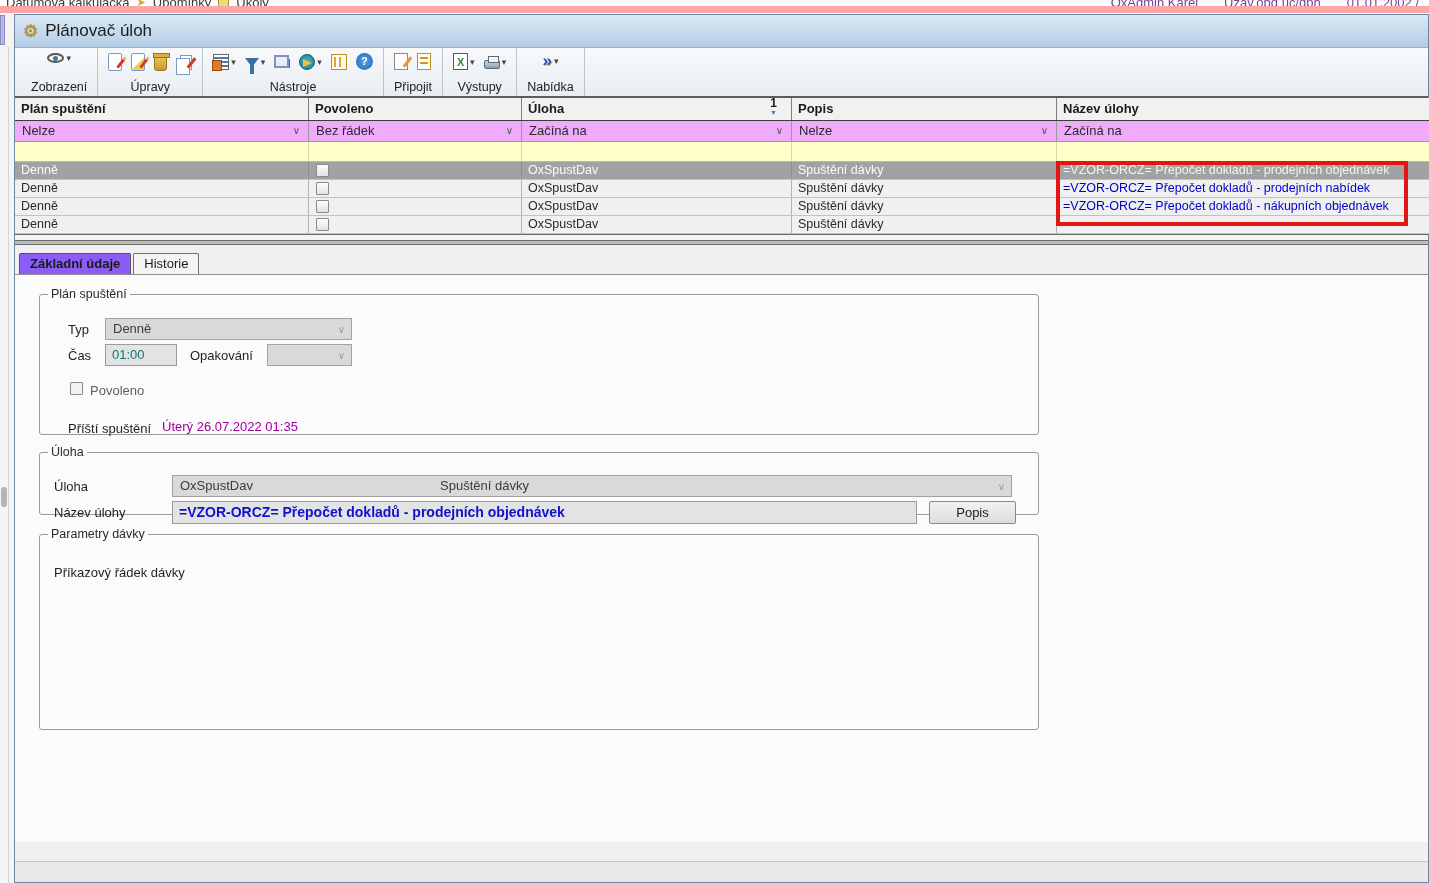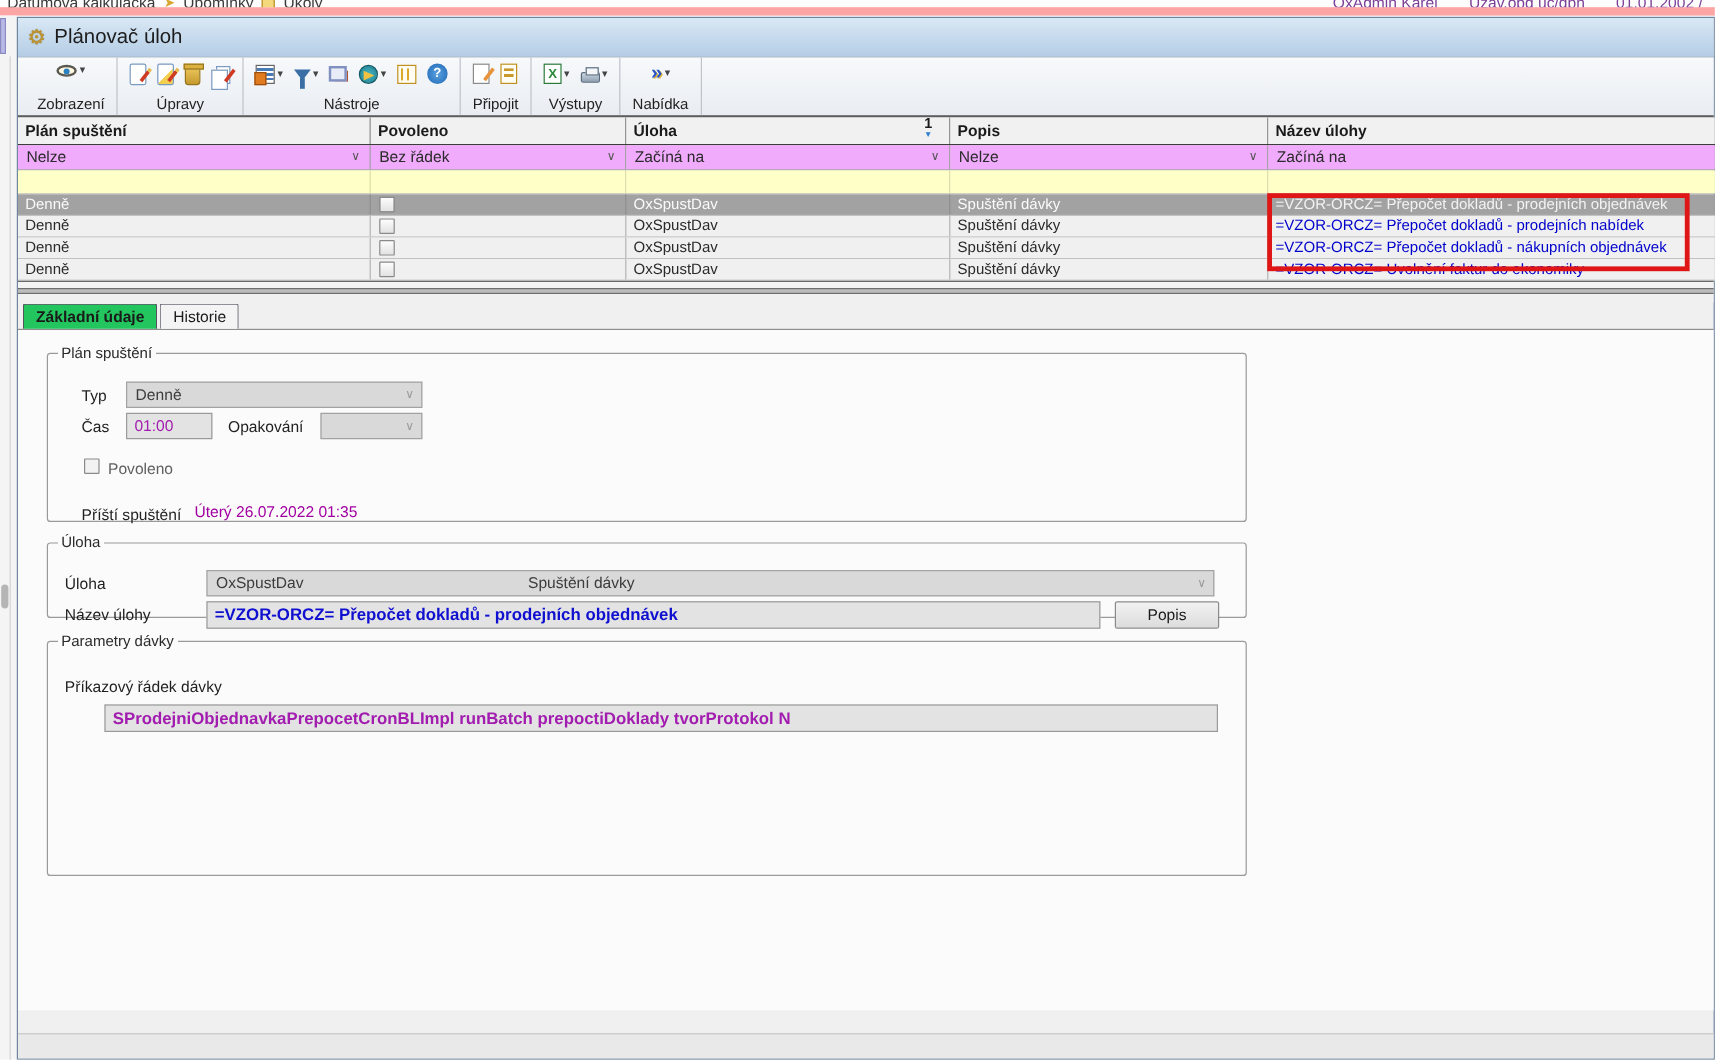--- a/index.html
+++ b/index.html
@@ -111,38 +111,38 @@
     border:4px solid #e01515; z-index:6; pointer-events:none; }
 
   .gapstrip { height:5px; background:#f3f3f3; }
   .splitter { height:5px; background:#bcbcbc; border-top:1px solid #6e6e6e; border-bottom:1px solid #6e6e6e; }
   .gapstrip2 { height:7px; background:#f0f0f0; }
 
   
   .tabs { display:flex; align-items:flex-end; height:22px; padding-left:4px; gap:2px; }
   .tab { border:1px solid #6e6e78; border-bottom:none; padding:2px 10px 3px 10px; font-size:13px;
     background:#f4f4f4; border-radius:2px 2px 0 0; }
-  .tab.active { background:#22c55e; font-weight:bold; border-color:#55555e; }
+  .tab.active { background:#8b5cf6; font-weight:bold; border-color:#55555e; }
   .tabline { height:1px; background:#8e8e8e; }
 
   
   .content { position:relative; background:#fbfbfb; height:567px; }
   fieldset.box { position:absolute; border:1px solid #9a9a9a; border-radius:3px; background:#fbfbfb; }
   fieldset.box legend { font-size:12.5px; color:#2a2a2a; margin-left:8px; padding:0 3px; }
   .fs-plan { left:24px; top:12px;  width:1000px; height:148px; }
   .fs-uloha { left:24px; top:170px; width:1000px; height:70px; }
   .fs-param { left:24px; top:252px; width:1000px; height:203px; }
   .fs-vysl { left:24px; top:464px; width:1000px; height:120px; }
   .flabel { position:absolute; font-size:13px; color:#1f1f1f; white-space:nowrap; }
   .flabel.dim { color:#5f5f5f; }
   .combo { position:absolute; height:22px; background:#d9d9d9; border:1px solid #a2a2a2; line-height:20px;
     padding-left:7px; color:#3c3c3c; font-size:13px; }
   .combo .cchev { position:absolute; right:6px; top:1px; font-size:10px; color:#9a9a9a; }
   .tinput { position:absolute; height:22px; background:#e3e3e3; border:1px solid #9a9a9a; line-height:20px;
-    padding-left:6px; font-size:13px; color:#a21caf; }
+    padding-left:6px; font-size:13px; color:#0f766e; }
   .purple { position:absolute; font-size:13px; color:#a100a1; white-space:nowrap; }
   .bluebold { color:#1010d0 !important; font-weight:bold; font-size:14px !important; }
   .blackbold { font-weight:bold; font-size:14px !important; }
   .btn { position:absolute; height:23px; background:linear-gradient(#f2f2f2,#dcdcdc); border:1px solid #8a8a8a;
     font-size:13px; text-align:center; line-height:21px; border-radius:2px; }
   .spin { position:absolute; width:18px; height:22px; background:linear-gradient(#c6c6c6,#a6a6a6);
     border:1px solid #828282; display:flex; flex-direction:column; align-items:center; justify-content:center;
     font-size:5px; color:#3c3c3c; line-height:5px; }
   .combo-desc { position:absolute; left:267px; top:0; line-height:20px; color:#3c3c3c; }
 
@@ -333,21 +333,20 @@
       <div class="cell c4">Spuštění dávky</div>
       <div class="cell c5 name">=VZOR-ORCZ= Přepočet dokladů - nákupních  objednávek</div>
     </div>
     <div class="trow drow">
       <div class="cell c1">Denně</div>
       <div class="cell c2">
           <div class="cb"></div>
         </div>
       <div class="cell c3">OxSpustDav</div>
       <div class="cell c4">Spuštění dávky</div>
-      <div class="cell c5 name">=VZOR-ORCZ= Uvolnění faktur do ekonomiky</div>
     </div>
     <div class="grid-bottom"></div>
   </div>
 
   <div class="red-box"></div>
 
   <div class="gapstrip"></div>
   <div class="splitter"></div>
   <div class="gapstrip2"></div>
 
@@ -388,19 +387,18 @@
         <span class="cchev">∨</span>
       </div>
       <span class="flabel" style="left:14px; top:46px;">Název úlohy</span>
       <div class="tinput bluebold" style="left:132px; top:42px; width:745px; height:23px;">=VZOR-ORCZ= Přepočet dokladů - prodejních objednávek</div>
       <div class="btn" style="left:889px; top:42px; width:87px;">Popis</div>
     </fieldset>
 
     <fieldset class="box fs-param">
       <legend>Parametry dávky</legend>
       <span class="flabel" style="left:14px; top:24px;">Příkazový řádek dávky</span>
-      <div class="tinput blackbold" style="left:47px; top:46px; width:928px; height:23px;">SProdejniObjednavkaPrepocetCronBLImpl runBatch prepoctiDoklady tvorProtokol N</div>
     </fieldset>
 
   </div>
 
   <div class="bottomstrip"></div>
 </div>
 
 </body></html>

